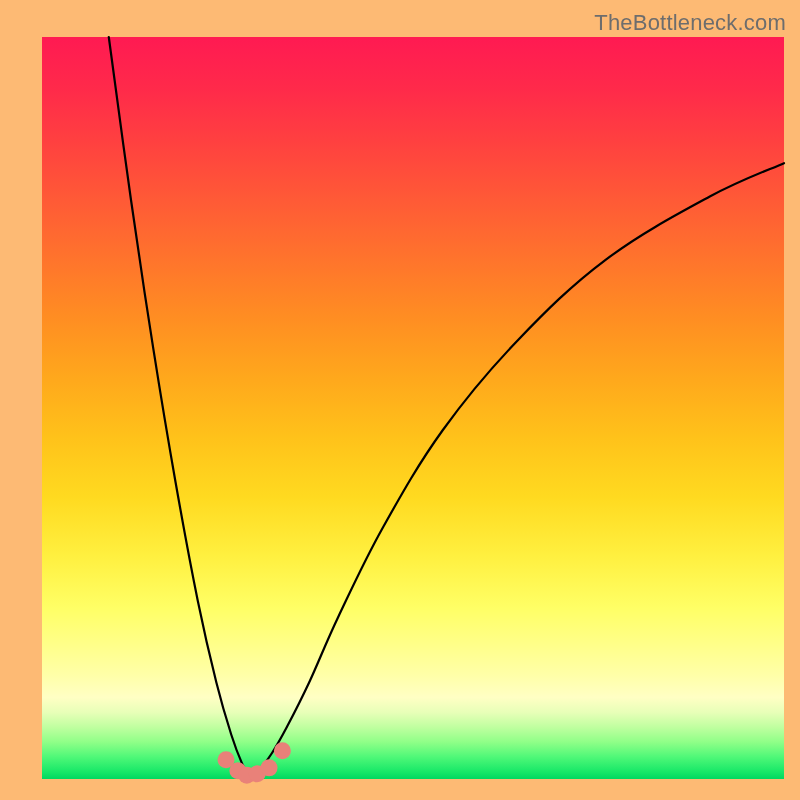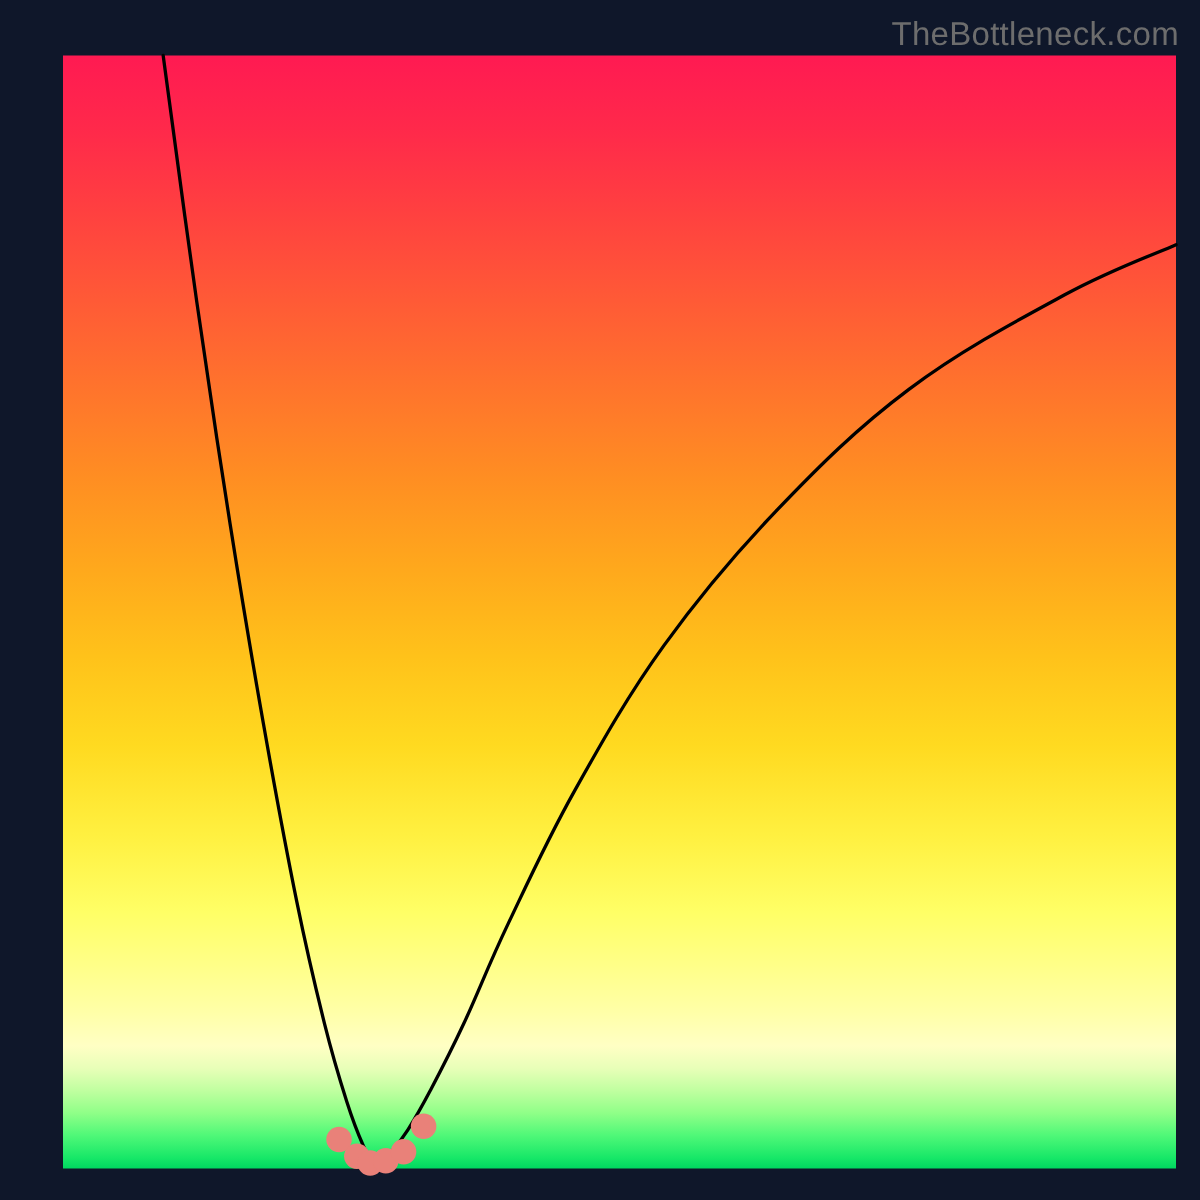--- a/index.html
+++ b/index.html
@@ -10,21 +10,21 @@
     background: #000;
     overflow: hidden;
     font-family: Arial, Helvetica, sans-serif;
   }
   .frame {
     position: absolute;
     left: 0;
     top: 0;
     width: 800px;
     height: 800px;
-    background: #0f172a;
+    background: #fdba74;
   }
   .plot {
     position: absolute;
     left: 42px;
     top: 37px;
     width: 742px;
     height: 742px;
     background: linear-gradient(
       to bottom,
       #ff1a52 0%,

